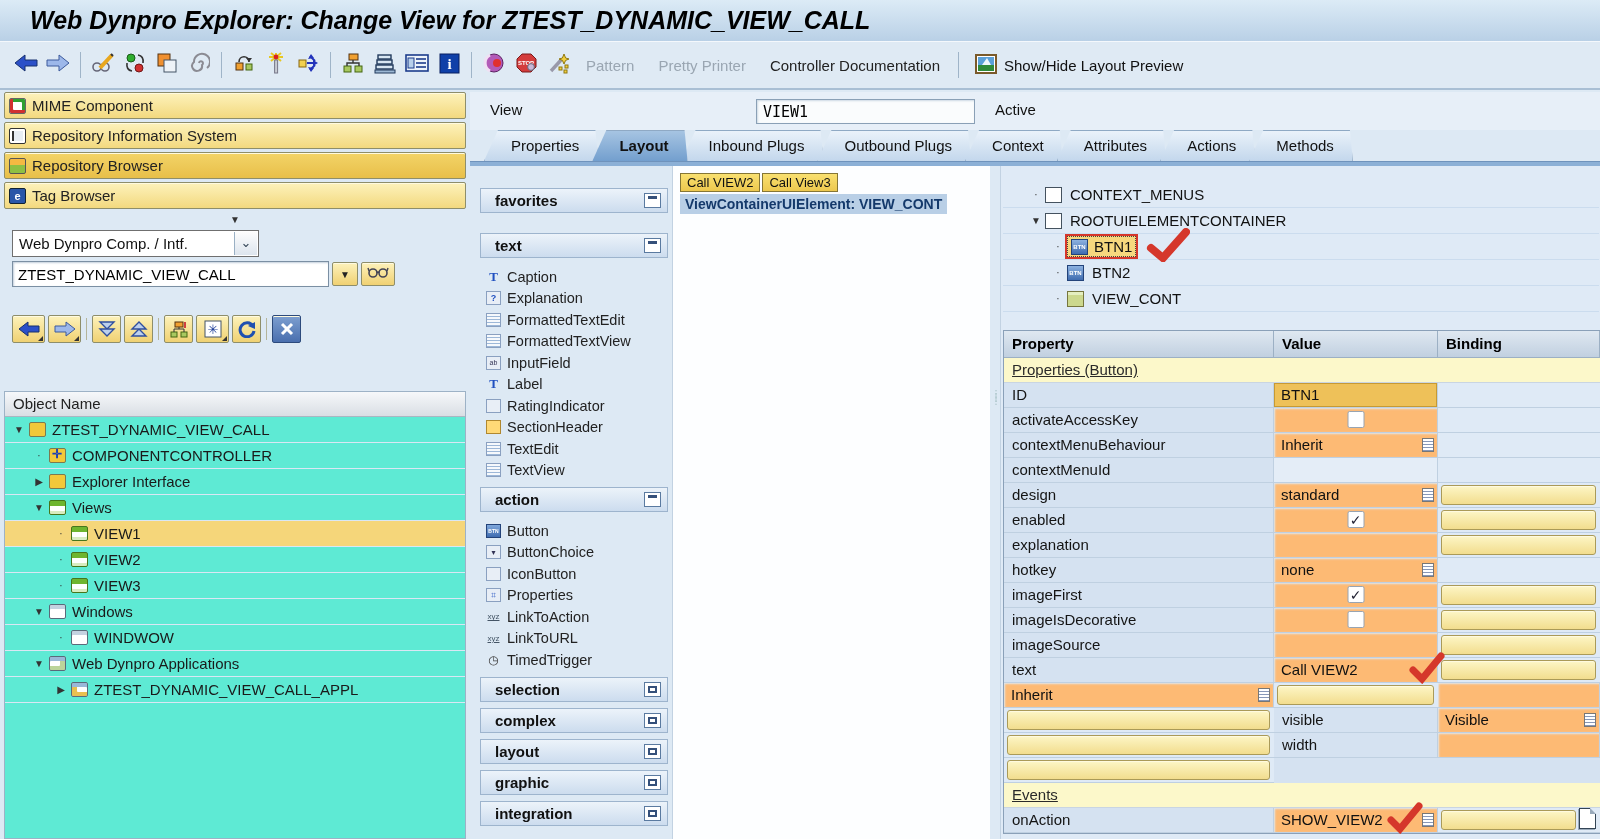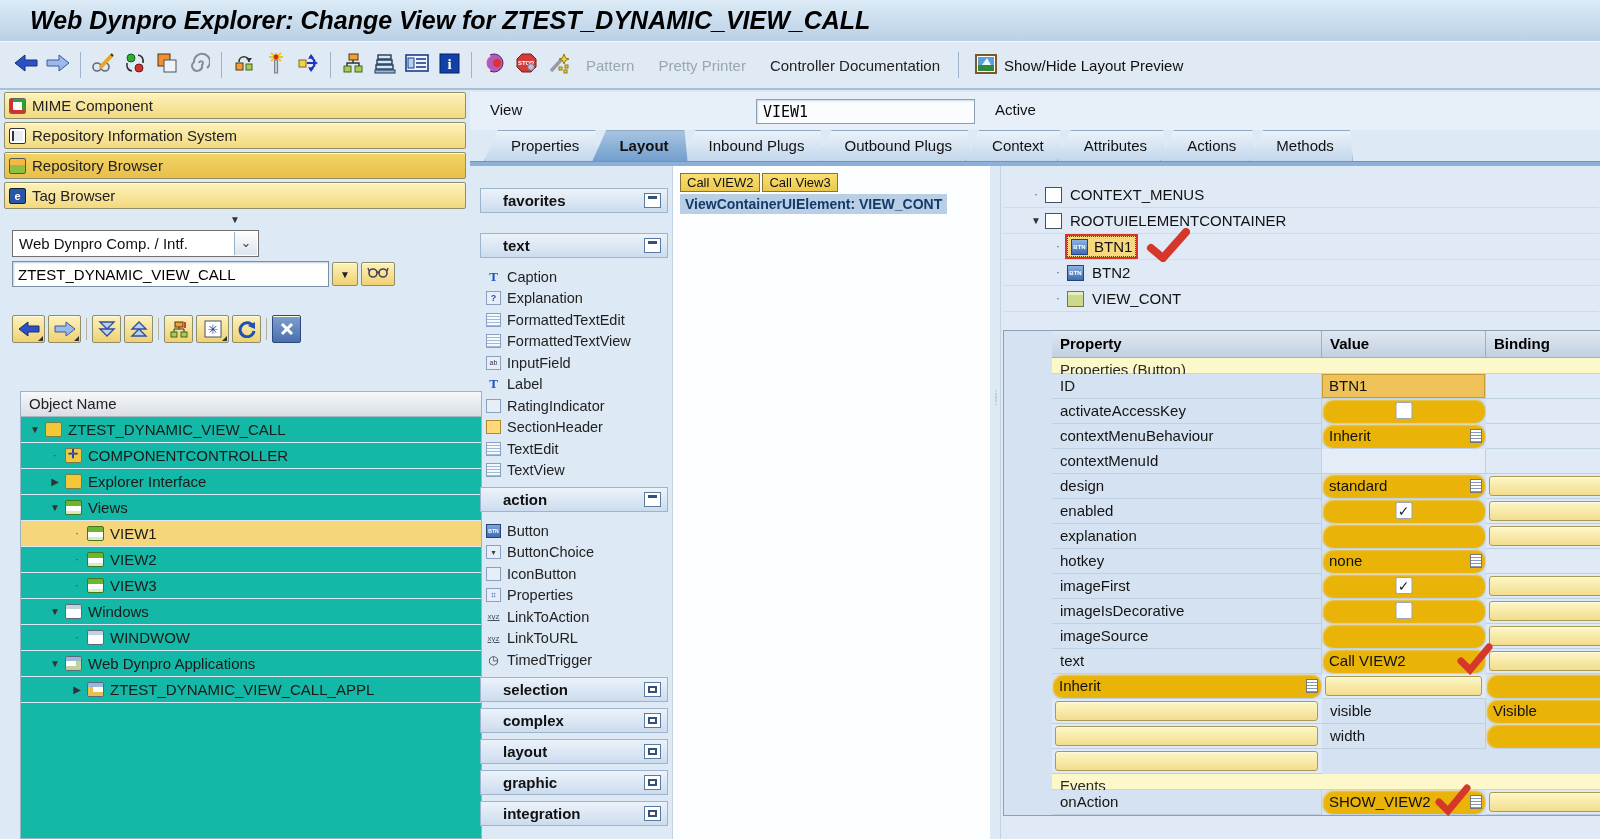--- a/index.html
+++ b/index.html
@@ -51,22 +51,22 @@
   .treetoolbar { display:flex; gap:3px; margin:28px 0 4px 8px; align-items:center; }
   .ttb { position:relative; width:33px; height:28px; border:1px solid #8e8e6a; border-radius:2px;
     background:linear-gradient(#fdf2bb,#f0d172); display:flex; align-items:center; justify-content:center;
     cursor:pointer; box-shadow:inset 0 1px 0 #fffbe0; }
   .ttb.narrow { width:29px; }
   .ttb .corner { position:absolute; right:1px; bottom:1px; width:0; height:0;
     border-left:5px solid transparent; border-bottom:5px solid #333; }
   .ttb.blue { background:linear-gradient(#7d9fd0,#4a6fae); border-color:#2c4a7c; }
   .ttbsep { width:1px; height:22px; background:#b4b49a; margin:0 2px; }
 
-  .treebox { position:absolute; left:16px; top:299px; width:462px; height:448px;
-    background:#14b8a6; border:1px solid #9db2c6; }
+  .treebox { position:absolute; left:0; top:299px; width:462px; height:448px;
+    background:#5eead4; border:1px solid #9db2c6; }
   .treehdr { height:25px; background:linear-gradient(#f6f8fa,#d9dee4); border-bottom:1px solid #aab6c2;
     font-size:15px; color:#222; line-height:24px; padding-left:8px; }
   .ltrow { height:26px; display:flex; align-items:center; border-bottom:1px solid #dae7f4;
     font-size:15px; color:#1a1a1a; cursor:pointer; white-space:nowrap; }
   .ltrow.sel { background:#f5d67a; }
   .lvl0 { padding-left:6px; } .lvl1 { padding-left:26px; } .lvl2 { padding-left:48px; }
   .expander { width:16px; flex:none; font-size:10px; color:#333; text-align:center; cursor:pointer; }
   .ticon { width:17px; height:15px; margin:0 6px 0 2px; flex:none; border:1px solid #7a7a50; border-radius:2px; position:relative; }
   .ti-component { background:#f2c839; }
   .ti-controller { background:#f2c839; }
@@ -90,21 +90,21 @@
   .tab { position:relative; height:31px; line-height:30px; padding:0 18px 0 26px; font-size:15px; color:#111;
     background:linear-gradient(#eaf2fa,#c3d7ec); border:1px solid #8fa9c4; border-bottom:none;
     clip-path:polygon(14px 0, calc(100% - 3px) 0, 100% 100%, 0 100%); margin-right:-6px; cursor:pointer; }
   .tab.active { background:linear-gradient(#a6c4e2,#739fce); font-weight:bold; z-index:2; }
   .tabstrip { position:absolute; left:0; top:69px; width:1130px; height:5px; background:#8cb0d6; border-top:1px solid #6f93bc; }
 
   
   .palette { position:absolute; left:10px; top:96px; width:188px; }
   .psec { height:25px; background:linear-gradient(#ecf3fa,#ccdcee); border:1px solid #9db4cd;
     display:flex; align-items:center; font-size:15px; font-weight:bold; color:#111;
-    padding:0 6px 0 22px; margin-bottom:6px; cursor:pointer; }
+    padding:0 6px 0 14px; margin-bottom:6px; cursor:pointer; }
   .psec .spring { flex:1; }
   .pbtn { width:17px; height:15px; background:#fff; border:1px solid #5a7aa0; display:flex;
     align-items:center; justify-content:center; cursor:pointer; }
   .pbtn .minus { width:9px; height:3px; background:#35507a; margin-top:-6px; }
   .pbtn .sq { width:9px; height:7px; border:2px solid #35507a; }
   .pgap { height:14px; }
   .plist { padding:2px 0 6px 6px; }
   .pitem { height:21.5px; display:flex; align-items:center; gap:6px; font-size:14.5px; color:#222; cursor:grab; }
   .picon { width:15px; height:14px; flex:none; border:1px solid #8aa0c0; background:#e8eef6;
     display:flex; align-items:center; justify-content:center; font-size:9px; color:#335; overflow:hidden; }
@@ -146,31 +146,31 @@
     font-size:6px; font-weight:bold; display:flex; align-items:center; justify-content:center; }
   .hi-btn::before { content:"BTN"; }
   .hi-cont { background:#ccd88e; border:1px solid #76763e; box-shadow:inset 0 3px 0 #e4eec0; }
   .hmark { display:flex; align-items:center; background:#f6d87e; border:1px dotted #444;
     box-shadow:0 0 0 2px #d5372b; padding:1px 3px; }
   .redcheck { margin-left:10px; }
 
   
   .tabledots { position:absolute; left:428px; top:158px; color:#8aa; font-size:11px; letter-spacing:2px; }
   .proptable { position:absolute; left:2px; top:164px; width:598px; border:1px solid #8aa0b8; background:#d5e2f1;
-    display:grid; grid-template-columns:270px 164px 162px;padding-left:48px; }
+    display:grid; grid-template-columns:270px 164px 162px; }
   .th { height:27px; background:linear-gradient(#dfe8f1,#c1d0e0); border-right:1px solid #9cb0c4;
     border-bottom:1px solid #9cb0c4; font-size:15px; font-weight:bold; padding:4px 0 0 8px; color:#000; }
-  .sectionrow { grid-column:1 / span 3; height:16px; background:#fcf8ca; border-bottom:1px solid #c9d5e2;
+  .sectionrow { grid-column:1 / span 3; height:25px; background:#fcf8ca; border-bottom:1px solid #c9d5e2;
     font-size:15px; padding:3px 0 0 8px; }
   .sectionrow a { color:#2a2a2a; text-decoration:underline; cursor:pointer; }
   .pc { height:25px; background:#d5e2f1; border-right:1px solid #bfd0e1; border-bottom:1px solid #bfd0e1;
     font-size:15px; padding:3px 0 0 8px; color:#141414; }
   .vc { position:relative; height:25px; border-right:1px solid #bfd0e1; border-bottom:1px solid #bfd0e1;
     background:#e4edf7; font-size:15px; }
-  .vc.white { background:#eab308; box-shadow:inset 1px 1px 2px #dfe7ef;border-radius:11px; }
+  .vc.white { background:#fdba74; box-shadow:inset 1px 1px 2px #dfe7ef; }
   .vc .vtext { position:absolute; left:7px; top:3px; }
   .vc.gold { background:#eec159; box-shadow:inset 0 0 0 1px #c79a33; }
   .ddicon { position:absolute; right:3px; top:5px; width:12px; height:14px; border:1px solid #777;
     background:repeating-linear-gradient(#fff 0 2px, #8898b8 2px 3px); cursor:pointer; }
   .cbox { position:absolute; left:50%; top:3px; transform:translateX(-50%); width:17px; height:17px;
     background:#fff; border:1px solid #98a4b2; border-radius:2px; text-align:center;
     font-size:14px; line-height:16px; color:#223; cursor:pointer; }
   .bc { position:relative; height:25px; background:#dfeaf6; border-bottom:1px solid #bfd0e1; }
   .bindfield { position:absolute; left:3px; right:4px; top:2px; height:20px; border:1px solid #aa9a58;
     border-radius:3px; background:linear-gradient(#fdf6c6,#f2dd8e); box-shadow:inset 0 1px 1px #fffbe2; cursor:text; }

